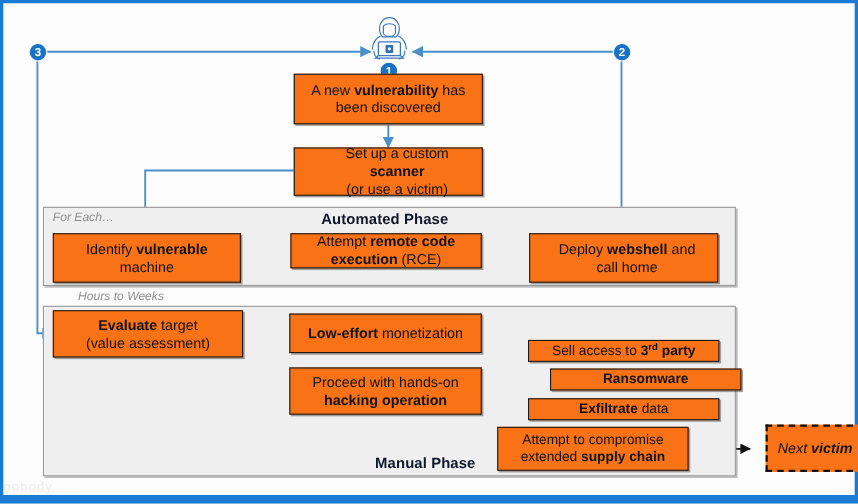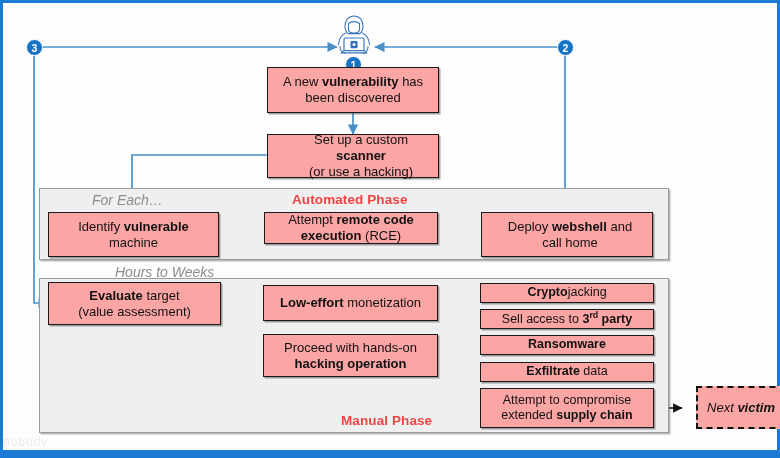--- a/index.html
+++ b/index.html
@@ -24,21 +24,21 @@
 
   svg.wires{
     position:absolute;left:0;top:0;width:780px;height:458px;
     pointer-events:none;
   }
 
   
   .node{
     position:absolute;
     box-sizing:border-box;
-    background:#fca5a5;
+    background:#f97316;
     border:1.6px solid #1a1a1a;
     display:flex;
     align-items:center;
     justify-content:center;
     text-align:center;
     color:#111;
     font-size:13px;
     line-height:1.22;
     padding:2px 4px;
     box-shadow:1.5px 1.5px 0 rgba(90,90,90,.55);
@@ -50,33 +50,32 @@
   
   .phase{
     position:absolute;
     box-sizing:border-box;
     background:#efefef;
     border:1.3px solid #9a9a9a;
     box-shadow:1.5px 1.5px 0 rgba(120,120,120,.5);
   }
   .phase-title{
     position:absolute;
-    color:#ef4444;
+    color:#0f172a;
     font-weight:bold;
     font-size:13.5px;
     letter-spacing:.1px;
     white-space:nowrap;
   }
   .phase-note{
     position:absolute;
     color:#8d8d8d;
     font-style:italic;
-    font-size:14px;
+    font-size:11px;
     white-space:nowrap;
-    margin-left:44px;
   }
 
   
   .node.dashed{
     border:2px dashed #111;
     box-shadow:none;
     font-style:italic;
     margin-left:12px;
   }
 
@@ -196,21 +195,21 @@
         </span>
         <span class="t">been discovered</span>
       </div>
     </div>
 
     <div class="node" style="left:264px;top:131px;width:172px;height:44px;padding-left:20px;">
       <div>
         <span class="t">
           <span>Set up a custom </span><b>scanner</b>
         </span>
-        <span class="t">(or use a hacking)</span>
+        <span class="t">(or use a victim)</span>
       </div>
     </div>
 
     <div class="phase" style="left:36px;top:185px;width:630px;height:72px;"></div>
     <div class="phase-note" style="left:45px;top:189px;">For Each…</div>
     <div class="phase-title" style="left:289px;top:189px;">Automated Phase</div>
 
     <div class="node" style="left:45px;top:209px;width:171px;height:45px;">
       <div>
         <span class="t">
@@ -261,37 +260,34 @@
       </div>
     </div>
 
     <div class="node" style="left:260px;top:331px;width:175px;height:43px;">
       <div>
         <span class="t">Proceed with hands-on</span>
         <span class="t"><b>hacking operation</b></span>
       </div>
     </div>
 
-    <div class="node small" style="left:477px;top:280px;width:174px;height:20px;">
-      <div><b>Crypto</b><span>jacking</span></div>
-    </div>
 
     <div class="node small" style="left:477px;top:306px;width:174px;height:20px;">
       <div><span>Sell access to </span><b>3<sup>rd</sup> party</b></div>
     </div>
 
-    <div class="node small" style="left:477px;top:332px;width:174px;height:20px;">
+    <div class="node small" style="left:497px;top:332px;width:174px;height:20px;">
       <div><b>Ransomware</b></div>
     </div>
 
     <div class="node small" style="left:477px;top:359px;width:174px;height:20px;">
       <div><b>Exfiltrate</b><span> data</span></div>
     </div>
 
-    <div class="node small" style="left:477px;top:385px;width:174px;height:40px;">
+    <div class="node small" style="left:449px;top:385px;width:174px;height:40px;">
       <div>
         <span class="t">Attempt to compromise</span>
         <span class="t"><span>extended </span><b>supply chain</b></span>
       </div>
     </div>
 
     <div class="node dashed" style="left:681px;top:383px;width:90px;height:43px;">
       <div><span>Next </span><b>victim</b></div>
     </div>
 

